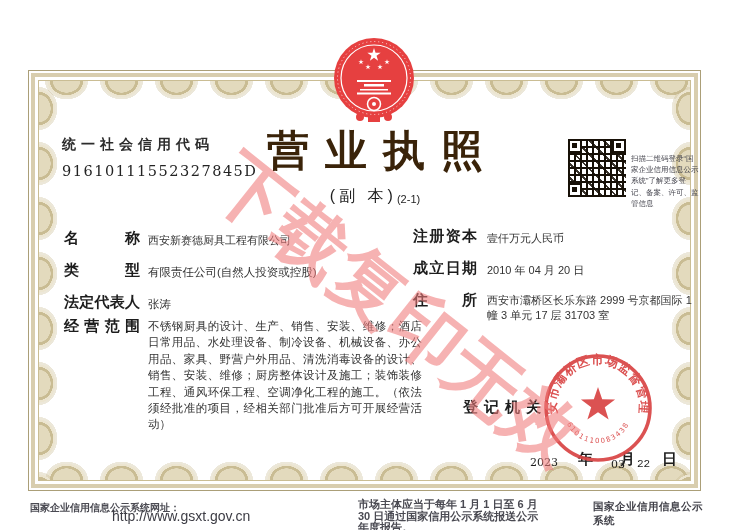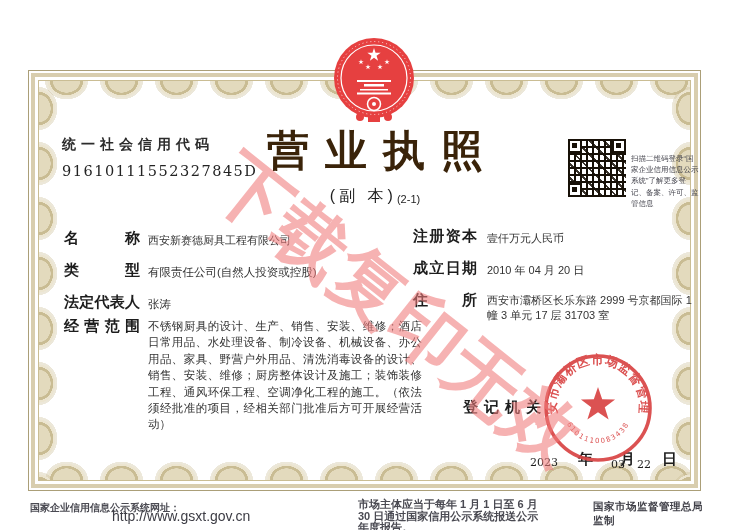--- a/index.html
+++ b/index.html
@@ -65,21 +65,21 @@
 
   
   .seal{position:absolute;left:542px;top:352px;width:112px;height:112px;z-index:40;opacity:.92;}
   .date-row span{position:absolute;z-index:5;color:#1d1d1d;}
   .d-num{font-family:"DejaVu Serif","Liberation Serif",serif;font-size:11px;}
   .d-unit{font-size:15px;font-weight:bold;}
   .d-year{left:530px;top:456px;}
   .d-yu{left:578px;top:450px;}
   .d-month{left:597px;top:458px;margin-left:14px;}
   .d-mu{left:620px;top:450px;}
-  .d-day{left:637px;top:458px;}
+  .d-day{left:637px;top:458px;font-family:Liberation Mono, monospace;}
   .d-du{left:662px;top:450px;}
 
   
   .watermark{position:absolute;left:158px;top:266px;width:480px;height:86px;z-index:50;
     transform:rotate(38.5deg);transform-origin:50% 50%;
     font-size:74px;font-weight:bold;color:rgba(240,122,122,.58);
     white-space:nowrap;text-align:center;line-height:86px;pointer-events:none;
     font-family:"DejaVu Sans","Liberation Sans",sans-serif;}
 
   
@@ -190,15 +190,15 @@
     <span class="d-unit d-mu">月</span>
     <span class="d-num d-day">22</span>
     <span class="d-unit d-du">日</span>
   </div>
 
   <div class="watermark">下载复印无效</div>
 
   <div class="foot foot-site-label">国家企业信用信息公示系统网址：</div>
   <div class="foot foot-site-url">http://www.gsxt.gov.cn</div>
   <div class="foot foot-note">市场主体应当于每年 1 月 1 日至 6 月 30 日通过国家信用公示系统报送公示年度报告。</div>
-  <div class="foot foot-producer">国家市场监督管理总局监制</div>
+  <div class="foot foot-producer">国家企业信用信息公示系统</div>
 
 </div>
 
 </body></html>

